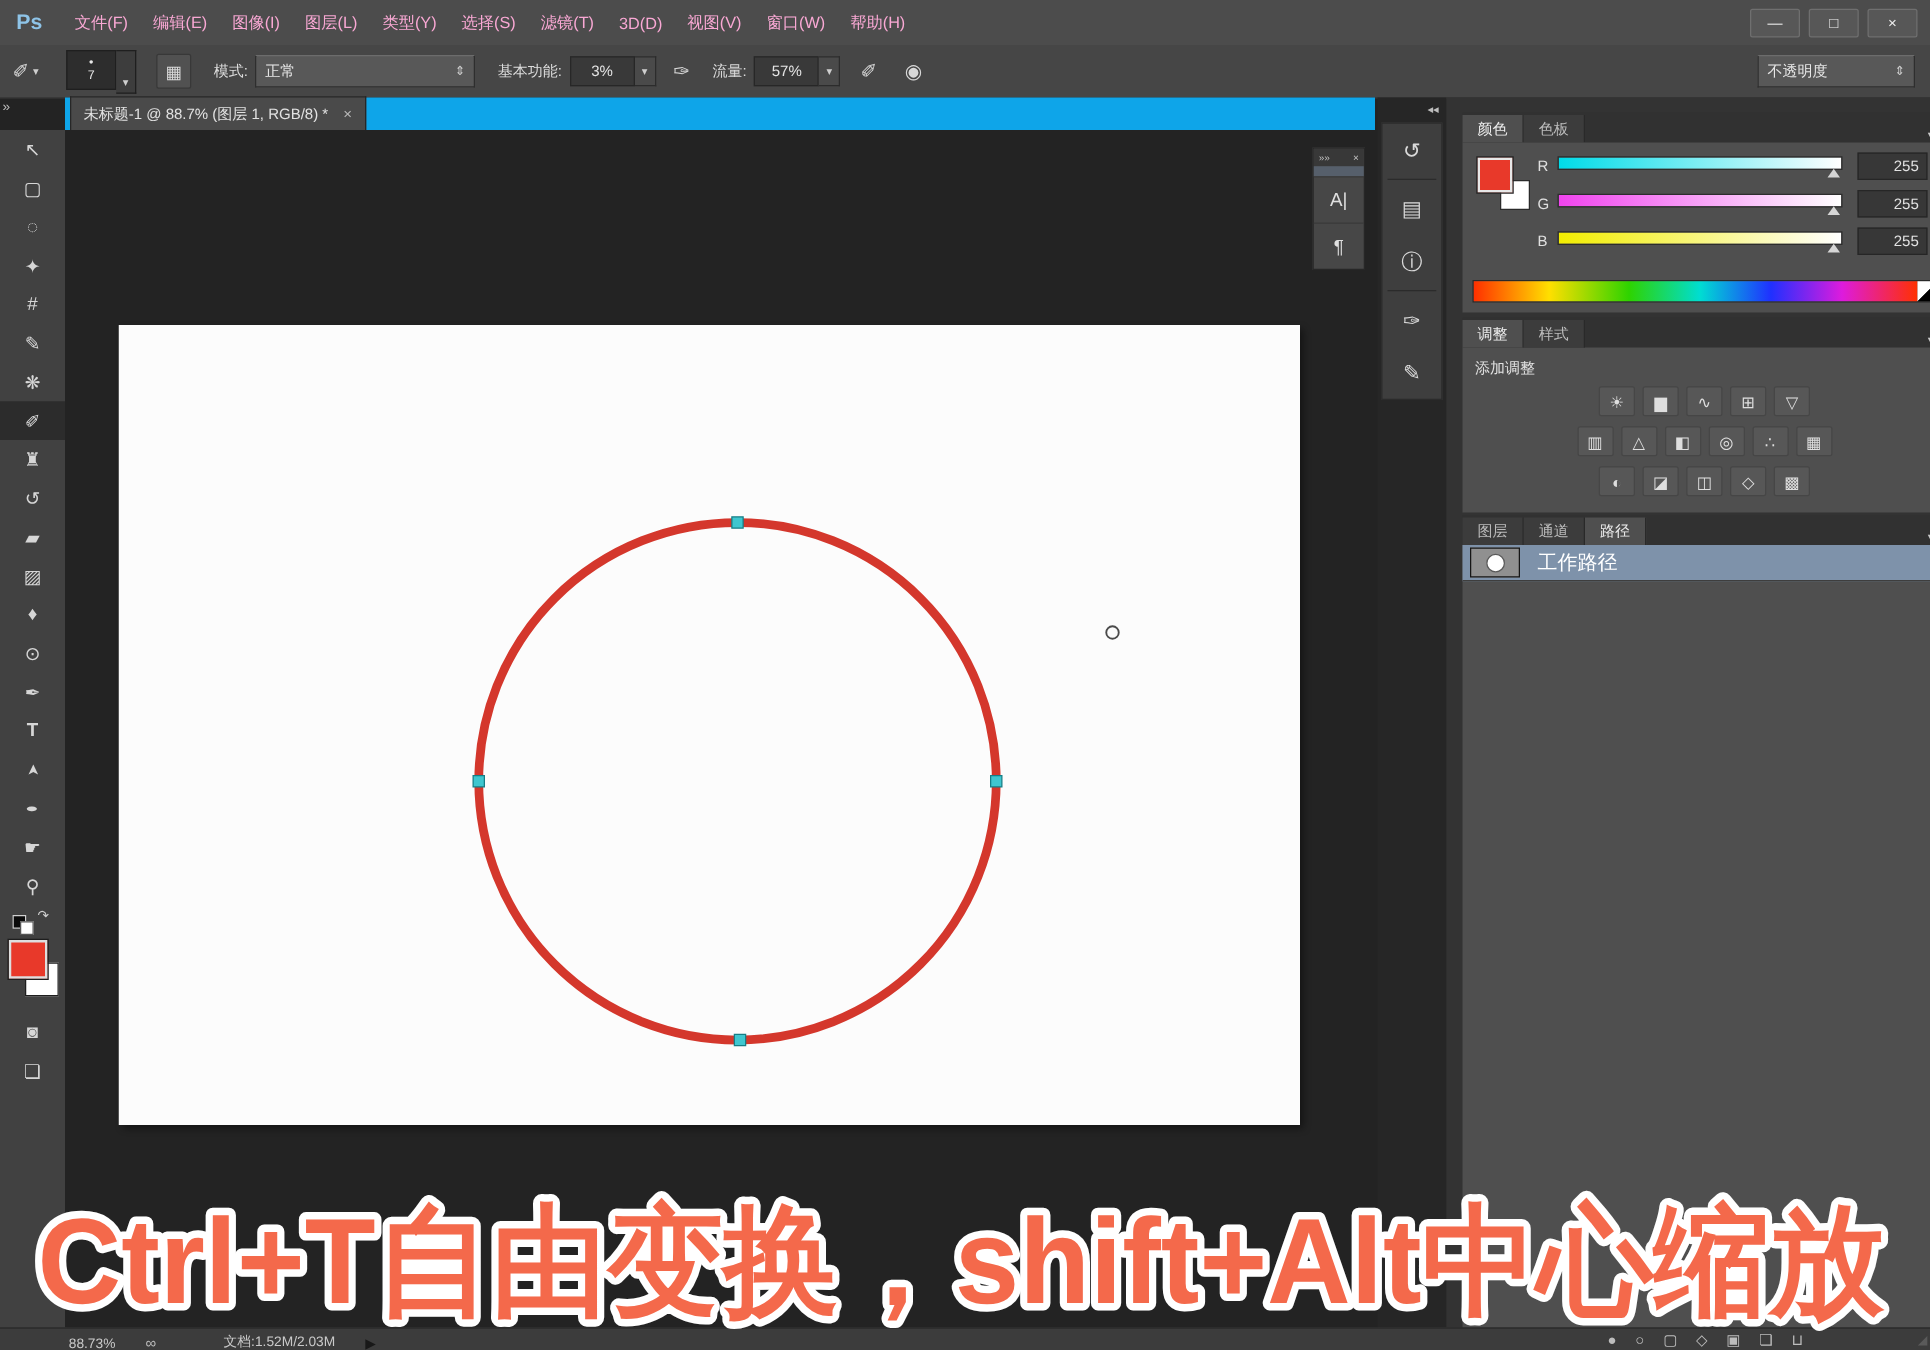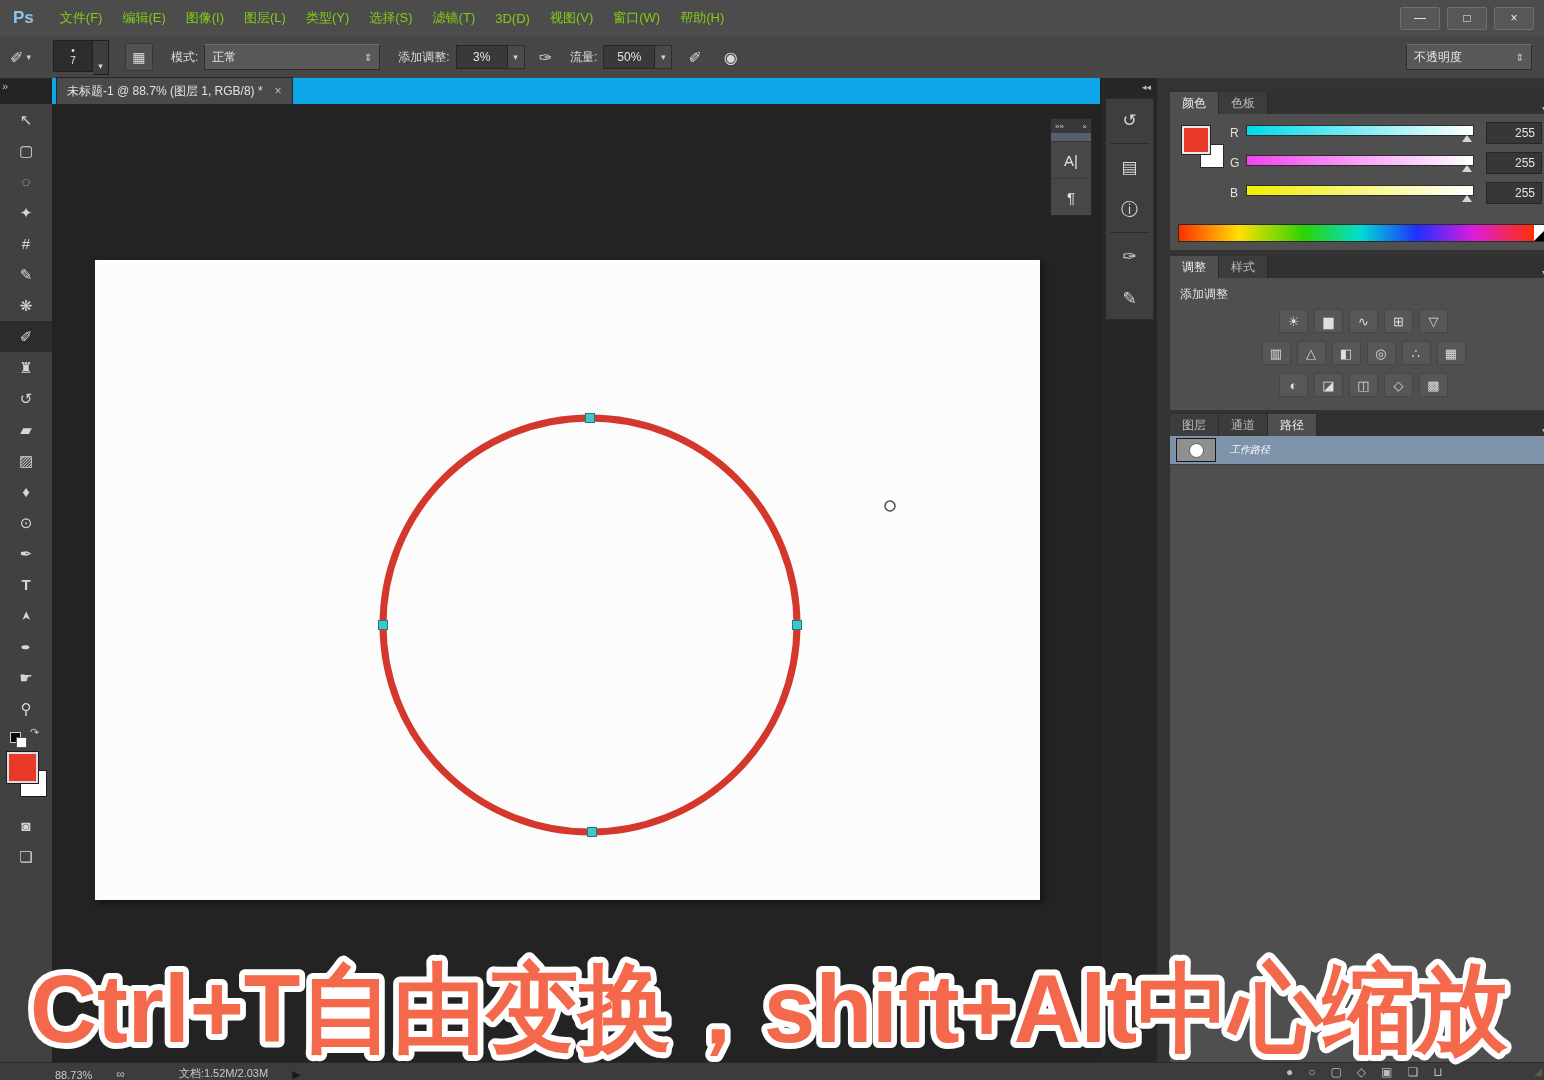--- a/index.html
+++ b/index.html
@@ -3,21 +3,21 @@
 <meta charset="utf-8">
 <style>
   html,body{margin:0;padding:0;background:#111;}
   #app{position:relative;width:1544px;height:1080px;background:#232323;overflow:hidden;
        font-family:"Liberation Sans",sans-serif;color:#ddd;-webkit-user-select:none;}
   .abs{position:absolute;}
   
   .menubar{left:0;top:0;width:1544px;height:36px;background:#4c4c4c;border-bottom:4px solid #a3a3a3;
            display:flex;align-items:center;}
   .logo{color:#8ec4e8;font-weight:bold;font-size:17px;margin:0 26px 0 13px;}
-  .menu{font-size:13px;color:#84cc16;margin-right:20px;white-space:nowrap;}
+  .menu{font-size:13px;color:#f9a8d4;margin-right:20px;white-space:nowrap;}
   .winctl{margin-left:auto;display:flex;gap:7px;margin-right:10px;}
   .winbtn{width:38px;height:21px;background:#575757;border:1px solid #6f6f6f;border-radius:2px;
           color:#ededed;font-size:12px;line-height:1;display:flex;align-items:center;justify-content:center;}
   
   .optionsbar{left:0;top:36px;width:1544px;height:42px;background:#464646;border-bottom:1px solid #2a2a2a;
               display:flex;align-items:center;font-size:12px;color:#dcdcdc;}
   .ob-icon{color:#d8d8d8;font-size:16px;}
   .caret{font-size:9px;color:#cfcfcf;}
   .brushbox{width:38px;height:30px;background:#2d2d2d;border:1px solid #1f1f1f;display:flex;flex-direction:column;
             align-items:center;justify-content:center;line-height:10px;font-size:10px;color:#e8e8e8;}
@@ -96,21 +96,21 @@
   
   .adjheader{padding:8px 0 2px 10px;font-size:12px;color:#e2e2e2;}
   .adjrow{display:flex;justify-content:center;}
   .adj{width:27px;height:22px;background:#575757;border:1px solid #464646;border-radius:2px;color:#dedede;
        font-size:13px;display:flex;align-items:center;justify-content:center;margin:4px 3px;}
   
   .workpath{height:28px;display:flex;align-items:center;border-bottom:1px solid #3e3e3e;}
   .wp-thumb{width:38px;height:22px;background:#909090;border:1px solid #161616;margin-left:6px;
             display:flex;align-items:center;justify-content:center;}
   .wp-circle{width:13px;height:13px;border-radius:50%;background:#ffffff;border:1px solid #5a5a5a;}
-  .wp-label{margin-left:14px;font-size:10px;font-style:italic;color:#ffffff;}
+  .wp-label{margin-left:14px;font-size:16px;color:#ffffff;}
   
   .statusbar{left:0;top:1062px;width:1544px;height:18px;background:#3c3c3c;border-top:1px solid #2a2a2a;
              display:flex;align-items:flex-end;font-size:11px;color:#c9c9c9;z-index:40;}
   .sb-item{margin-right:24px;white-space:nowrap;}
   .sb-icon{font-size:12px;color:#bdbdbd;}
   .pathbtns{position:absolute;left:1286px;top:0;height:18px;display:flex;align-items:center;gap:15px;
             color:#bdbdbd;font-size:12px;}
   .grip{position:absolute;right:2px;top:3px;color:#5a5a5a;font-size:10px;}
   
   .overlay{left:0;top:942px;width:1544px;height:126px;z-index:60;pointer-events:none;}
@@ -153,31 +153,31 @@
         </div>
     </div>
     <div class="sqbtn" style="margin-left:16px">
         <span>▦</span>
       </div>
     <span class="obl">模式:</span>
     <div class="dropdown" style="width:160px">
       <span>正常</span>
       <span class="spin">⇕</span>
     </div>
-    <span class="obl">添加调整:</span>
+    <span class="obl">基本功能:</span>
     <div style="display:flex">
       <div class="valbox">3%</div>
       <div class="caretbtn">
           <span>▾</span>
         </div>
     </div>
     <span class="ob-icon" style="margin-left:14px">✑</span>
     <span class="obl">流量:</span>
     <div style="display:flex">
-      <div class="valbox">50%</div>
+      <div class="valbox">57%</div>
       <div class="caretbtn">
           <span>▾</span>
         </div>
     </div>
     <span class="ob-icon" style="margin-left:16px">✐</span>
     <span class="ob-icon" style="margin-left:22px">◉</span>
     <div class="dropdown" style="margin-left:auto;margin-right:12px;width:110px">
       <span>不透明度</span>
       <span class="spin">⇕</span>
     </div>

